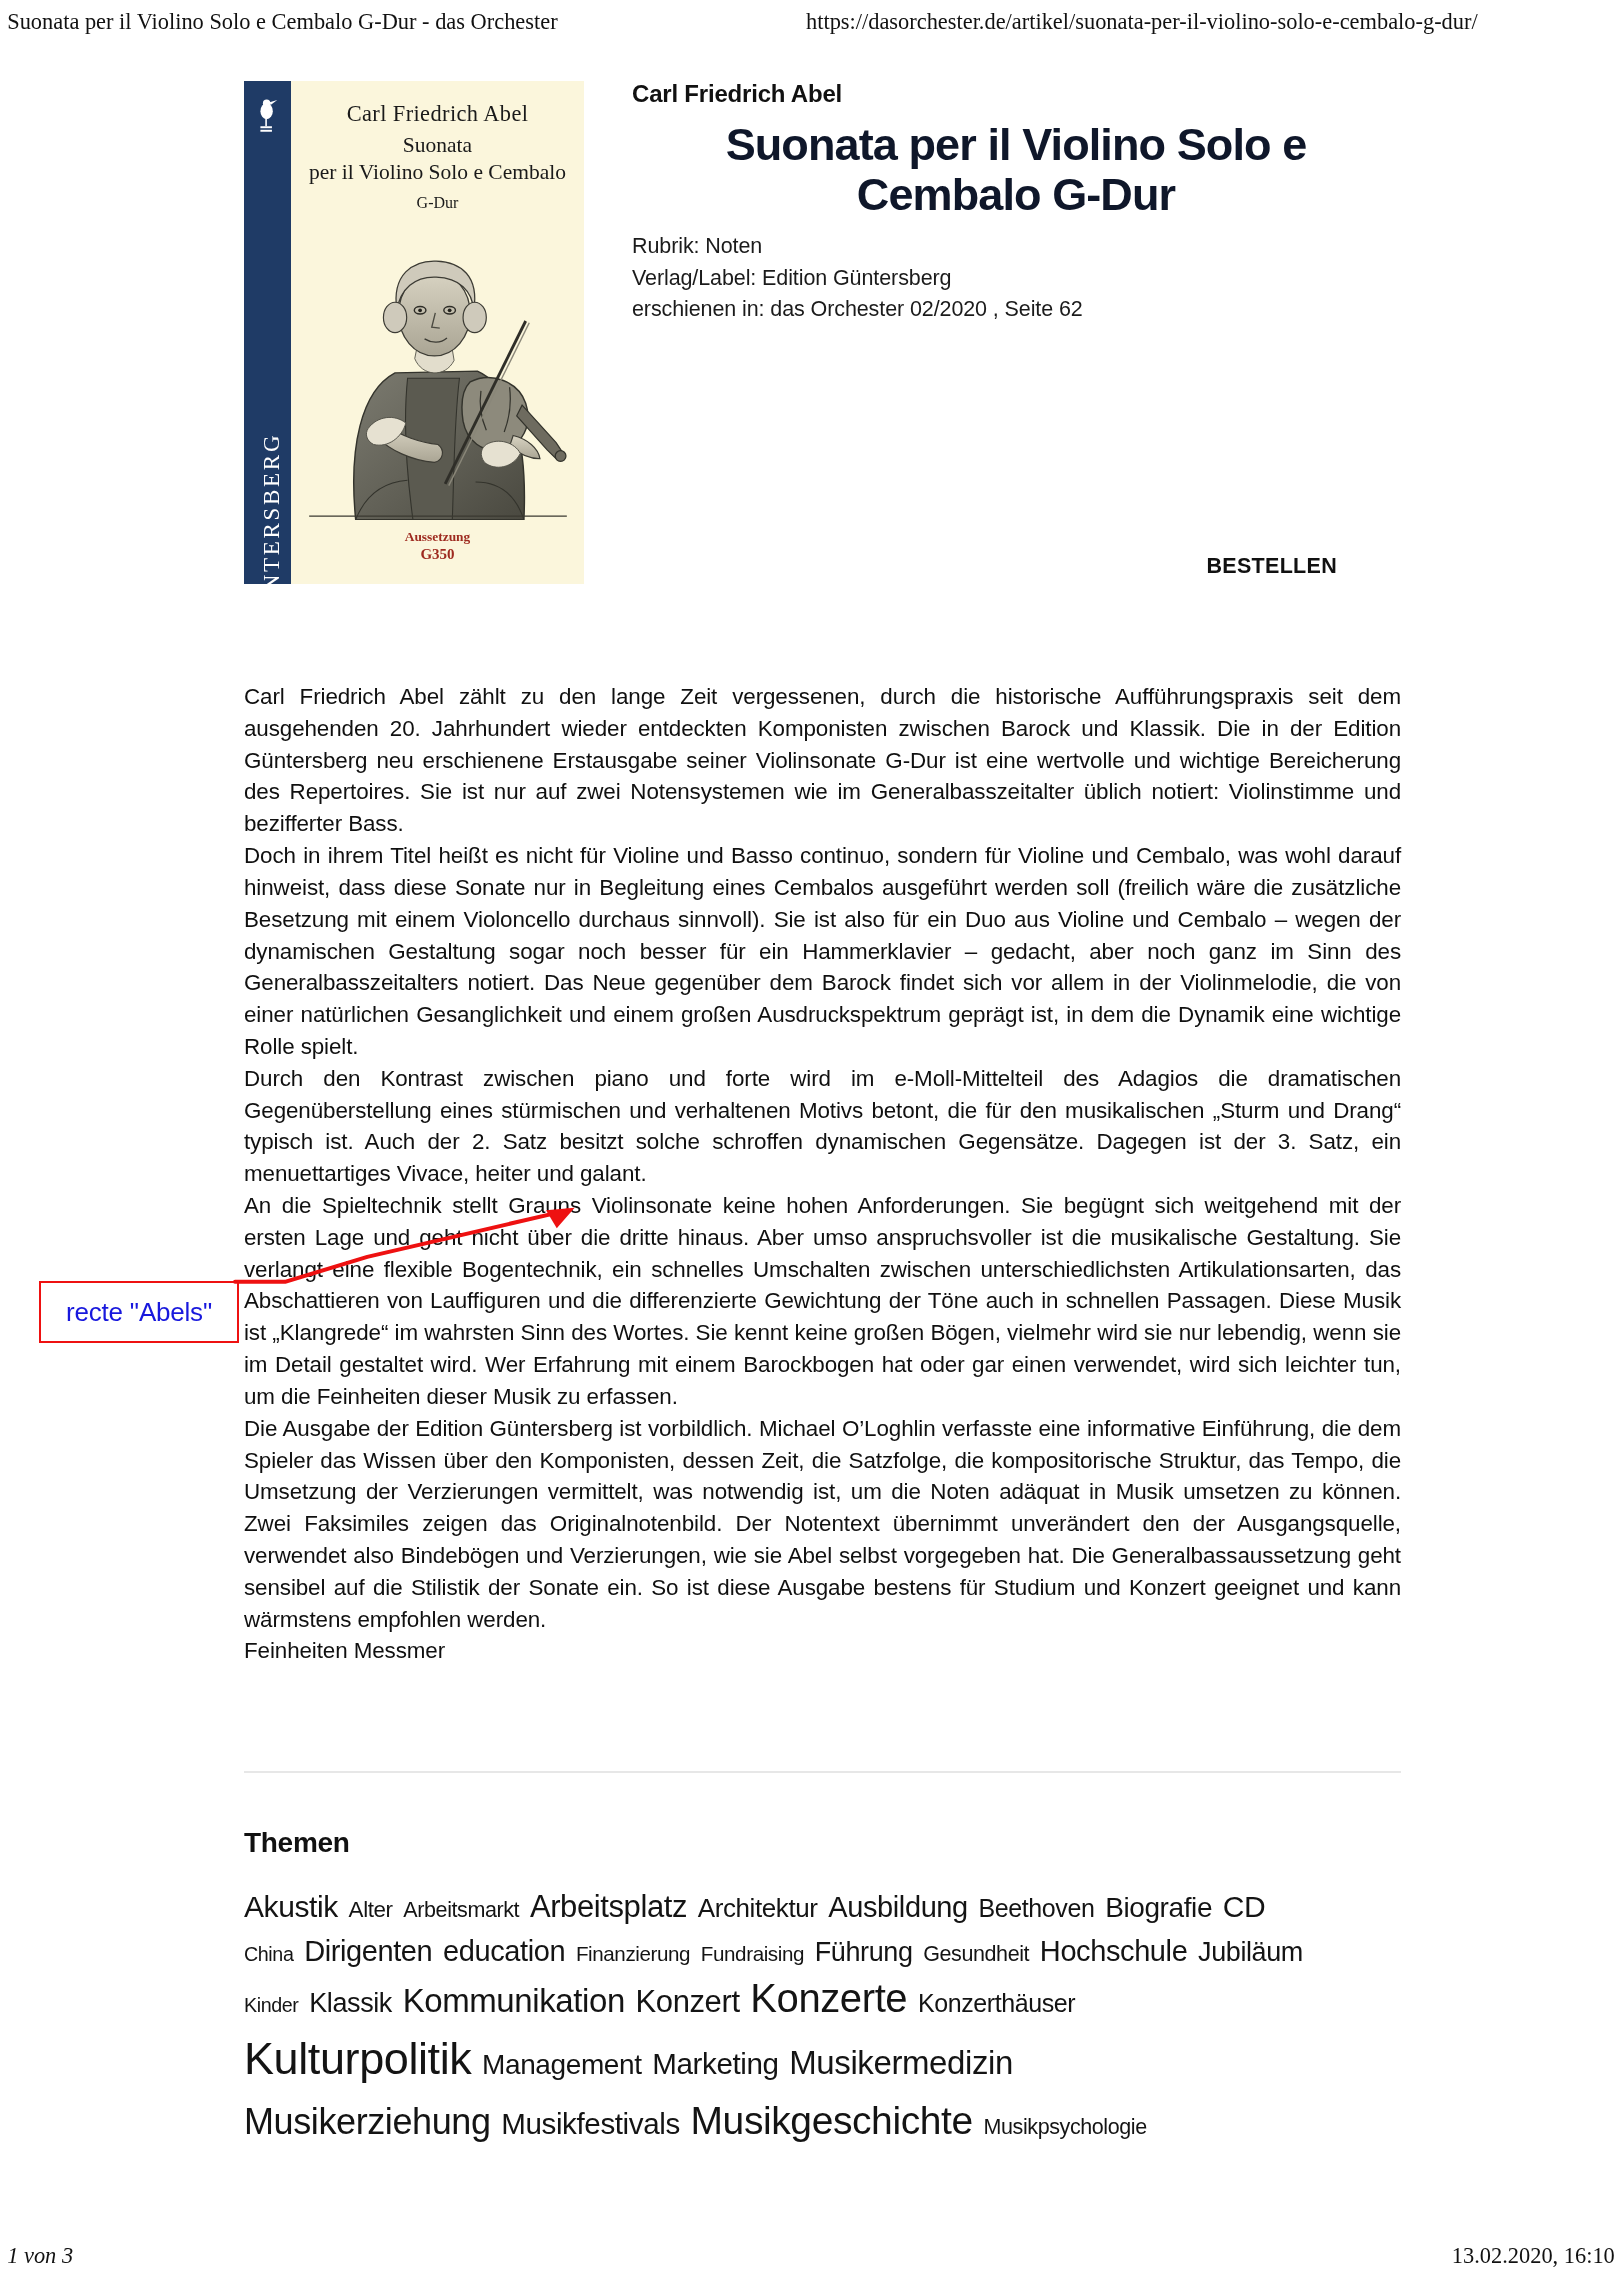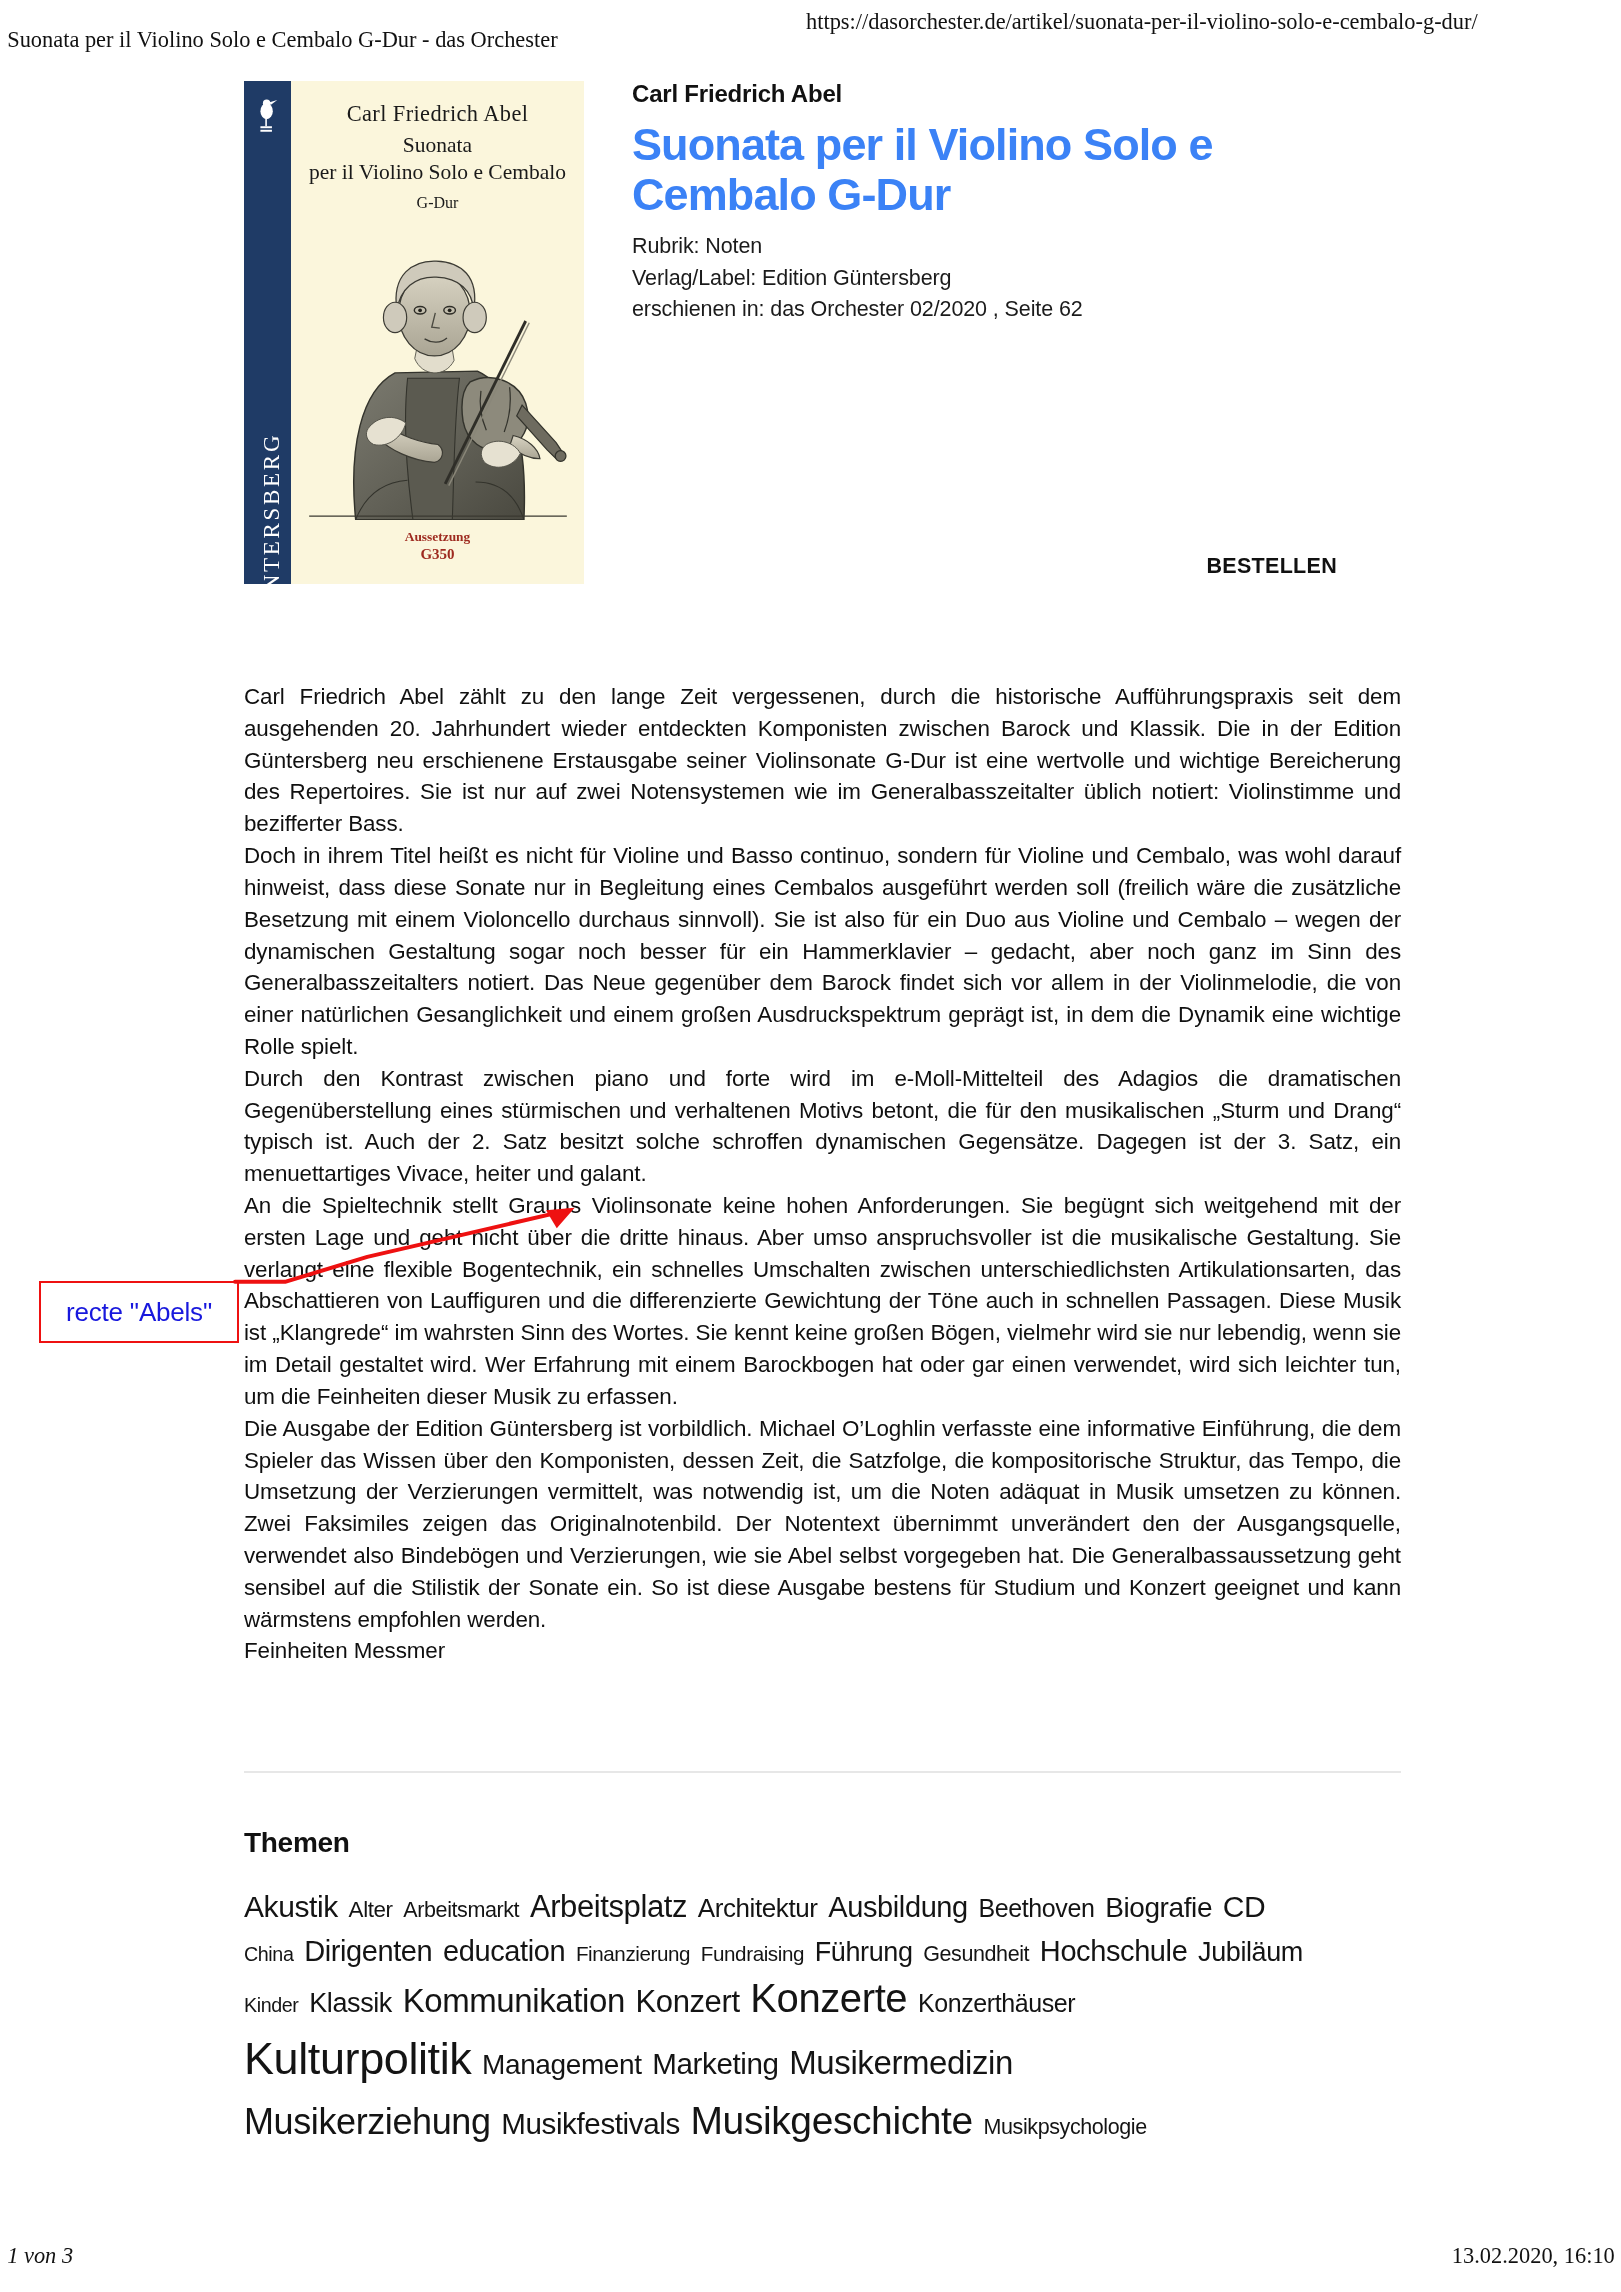--- a/index.html
+++ b/index.html
@@ -30,21 +30,20 @@
     height: 36px;
     font-family: "Liberation Serif", serif;
     font-size: 22.4px;
     color: #111;
     white-space: nowrap;
   }
   .print-header .ph-title {
     position: absolute;
     left: 7.2px;
     top: 0;
-    margin-top: 18px;
   }
   .print-header .ph-url {
     position: absolute;
     left: 806px;
     top: 0;
   }
 
   
   .print-footer {
     position: absolute;
@@ -215,24 +214,25 @@
     font-size: 24px;
     font-weight: bold;
     color: #111;
     line-height: 1.1;
     margin: 0 0 12.5px 0;
     letter-spacing: -0.2px;
   }
   .work-title {
     font-size: 45px;
     font-weight: bold;
-    color: #3b82f6;
+    color: #0f172a;
     line-height: 1.12;
     letter-spacing: -0.9px;
     margin: 0 0 10.7px 0;
+    text-align: center;
   }
   .work-subtitle {
     font-size: 26px;
     font-weight: bold;
     color: #111;
     line-height: 1.2;
     letter-spacing: -0.3px;
     margin: 0 0 30px 0;
   }
   .meta-line {

